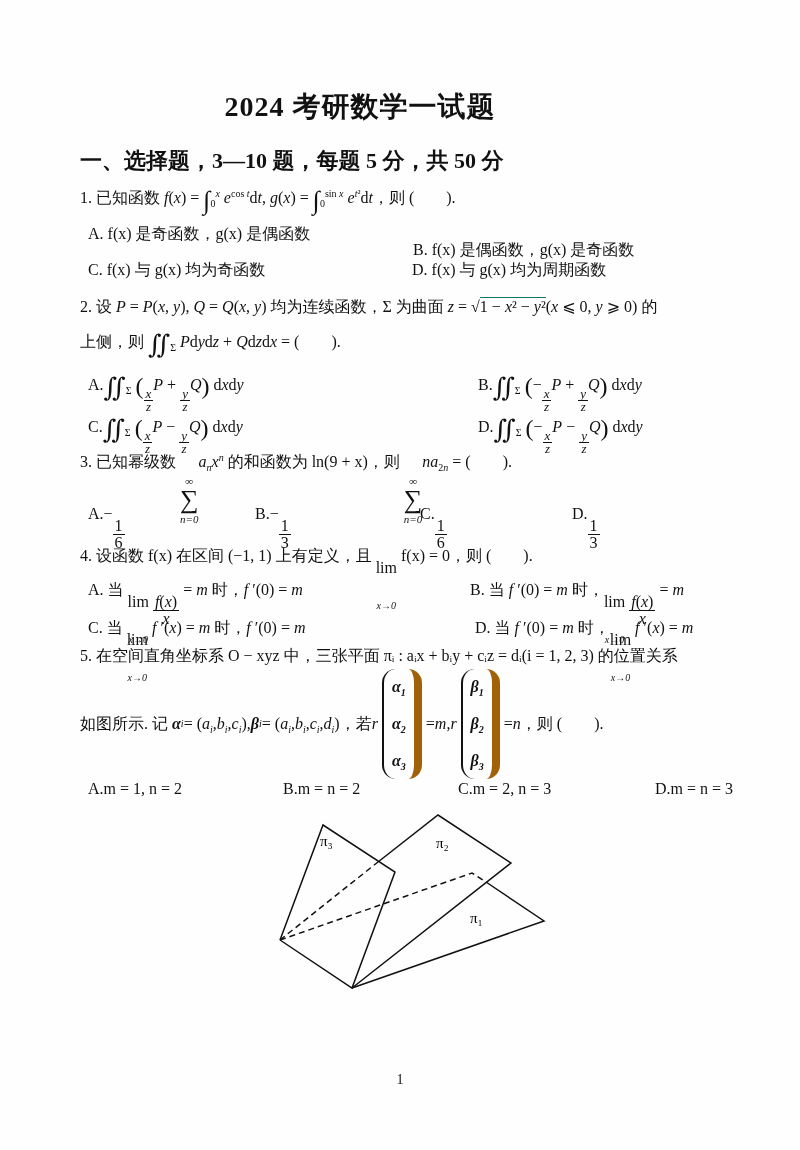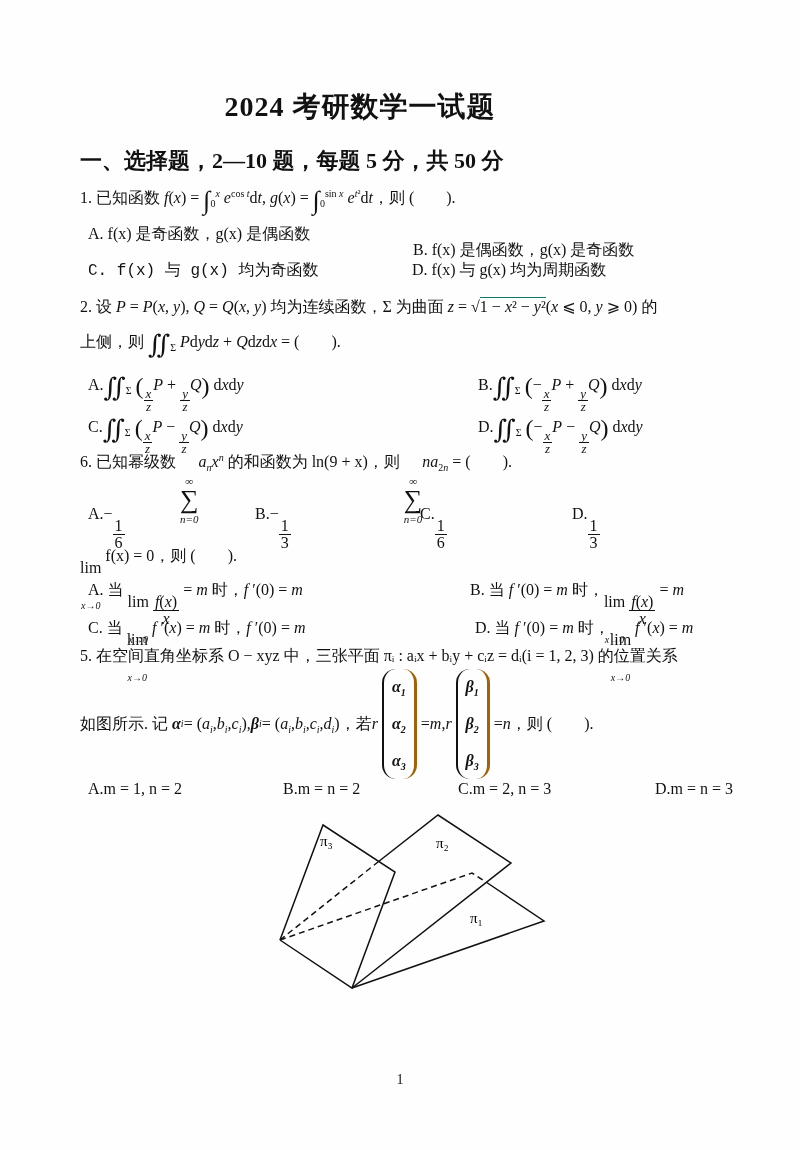--- a/index.html
+++ b/index.html
@@ -19,38 +19,38 @@
   .lim { display:inline-flex; flex-direction:column; align-items:center; vertical-align:-12px; line-height:14px;gap:24px; }
   .lim .sub { font-size:10px; font-style:italic; }
   .sum { display:inline-flex; flex-direction:column; align-items:center; vertical-align:-18px; line-height:12px; }
   .sum .big { font-size:26px; line-height:26px; }
   .sum .s { font-size:11px; font-style:italic; }
   .frac { display:inline-flex; flex-direction:column; align-items:center; vertical-align:-12px; line-height:16px; }
   .frac .n { border-bottom:1px solid #111; padding:0 2px; }
   .frac.sm { line-height:12px; font-size:13px; vertical-align:-8px; }
   .paren { font-size:24px; vertical-align:-4px; font-style:normal; }
   .matrix { display:inline-flex; flex-direction:column; justify-content:space-around; align-items:center;
-    height:110px; padding:0 8px; border-left:2px solid #111; border-right:3px solid #a16207;
+    height:110px; padding:0 8px; border-left:2px solid #111; border-right:8px solid #a16207;
     border-radius:14px; vertical-align:middle; font-weight:bold; font-style:italic; }
   .pagenum { left:0; width:800px; top:1072px; text-align:center; font-size:14px; }
   svg text { font-family:"Liberation Serif","DejaVu Serif",serif; }
 </style>
 </head>
 <body>
 
 <div class="abs title">2024 考研数学一试题</div>
-<div class="abs section">一、选择题，2—10 题，每题 5 分，共 50 分</div>
+<div class="abs section">一、选择题，3—10 题，每题 5 分，共 50 分</div>
 
 <div class="abs q" style="left:80px; top:188px;">
   <span>1. 已知函数</span>
   <i>f</i>(<i>x</i>) = <span class="int">∫</span><sub>0</sub><sup><i>x</i></sup> <i>e</i><sup>cos <i>t</i></sup>d<i>t</i>, <i>g</i>(<i>x</i>) = <span class="int">∫</span><sub>0</sub><sup>sin <i>x</i></sup> <i>e</i><sup><i>t</i>²</sup>d<i>t</i><span>，则 (　　).</span>
 </div>
 <div class="abs opt" style="left:88px; top:224px;">A. f(x) 是奇函数，g(x) 是偶函数</div>
 <div class="abs opt" style="left:413px; top:224px;margin-top:16px;">B. f(x) 是偶函数，g(x) 是奇函数</div>
-<div class="abs opt" style="left:88px; top:260px;font-family:Liberation Mono, monospace;">C. f(x) 与 g(x) 均为奇函数</div>
+<div class="abs opt" style="left:88px; top:260px;">C. f(x) 与 g(x) 均为奇函数</div>
 <div class="abs opt" style="left:412px; top:260px;">D. f(x) 与 g(x) 均为周期函数</div>
 
 <div class="abs q" style="left:80px; top:297px;">
   <span>2. 设</span>
   <i>P</i> = <i>P</i>(<i>x</i>, <i>y</i>), <i>Q</i> = <i>Q</i>(<i>x</i>, <i>y</i>)
   <span>均为连续函数，Σ 为曲面</span>
   <i>z</i> = √<span style="border-top:1px solid #0f766e;">1 − <i>x</i>² − <i>y</i>²</span>(<i>x</i> ⩽ 0, <i>y</i> ⩾ 0)
   <span>的</span>
 </div>
 <div class="abs q" style="left:80px; top:332px;">
@@ -89,21 +89,21 @@
   <span>D.</span><span class="int">∬</span><sub>Σ</sub> <span class="paren">(</span>−<span class="frac sm">
       <span class="n"><i>x</i></span>
       <span><i>z</i></span>
     </span><i>P</i> − <span class="frac sm">
       <span class="n"><i>y</i></span>
       <span><i>z</i></span>
     </span><i>Q</i><span class="paren">)</span> d<i>x</i>d<i>y</i>
 </div>
 
 <div class="abs q" style="left:80px; top:452px;">
-  <span>6. 已知幂级数</span>
+  <span>3. 已知幂级数</span>
   <span class="sum">
       <span class="s">∞</span>
       <span class="big">∑</span>
       <span class="s">n=0</span>
     </span><i>a<sub>n</sub>x<sup>n</sup></i>
   <span>的和函数为 ln(9 + x)，则</span>
   <span class="sum">
       <span class="s">∞</span>
       <span class="big">∑</span>
       <span class="s">n=0</span>
@@ -129,20 +129,21 @@
     </span>
 </div>
 <div class="abs opt" style="left:572px; top:505px;">
   <span>D.</span><span></span><span class="frac">
       <span class="n">1</span>
       <span>3</span>
     </span>
 </div>
 
 <div class="abs q" style="left:80px; top:546px;">
+  <span>4. 设函数 f(x) 在区间 (−1, 1) 上有定义，且</span>
   <span class="lim">
       <span>lim</span>
       <span class="sub">x→0</span>
     </span>
   <span>f(x) = 0，则 (　　).</span>
 </div>
 <div class="abs opt" style="left:88px; top:580px;">
   <span>A. 当</span>
   <span class="lim">
       <span>lim</span>

